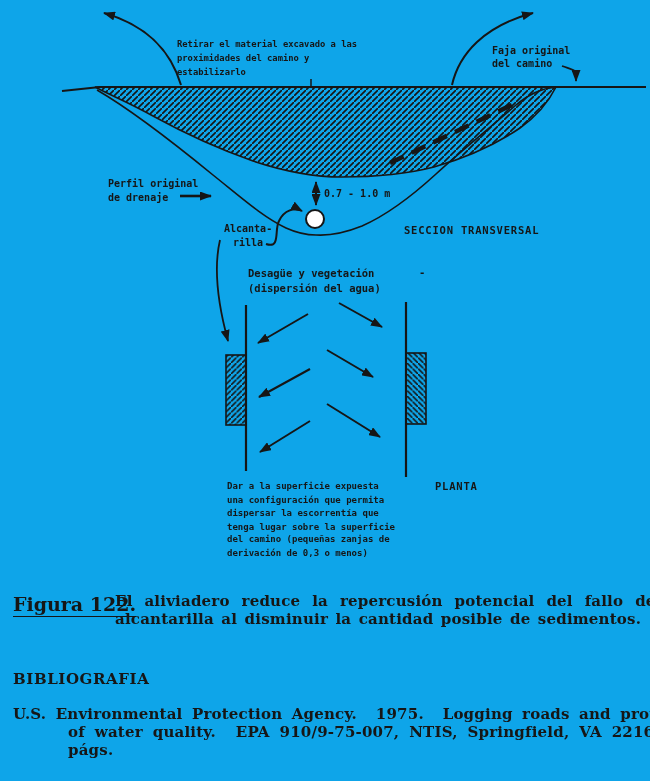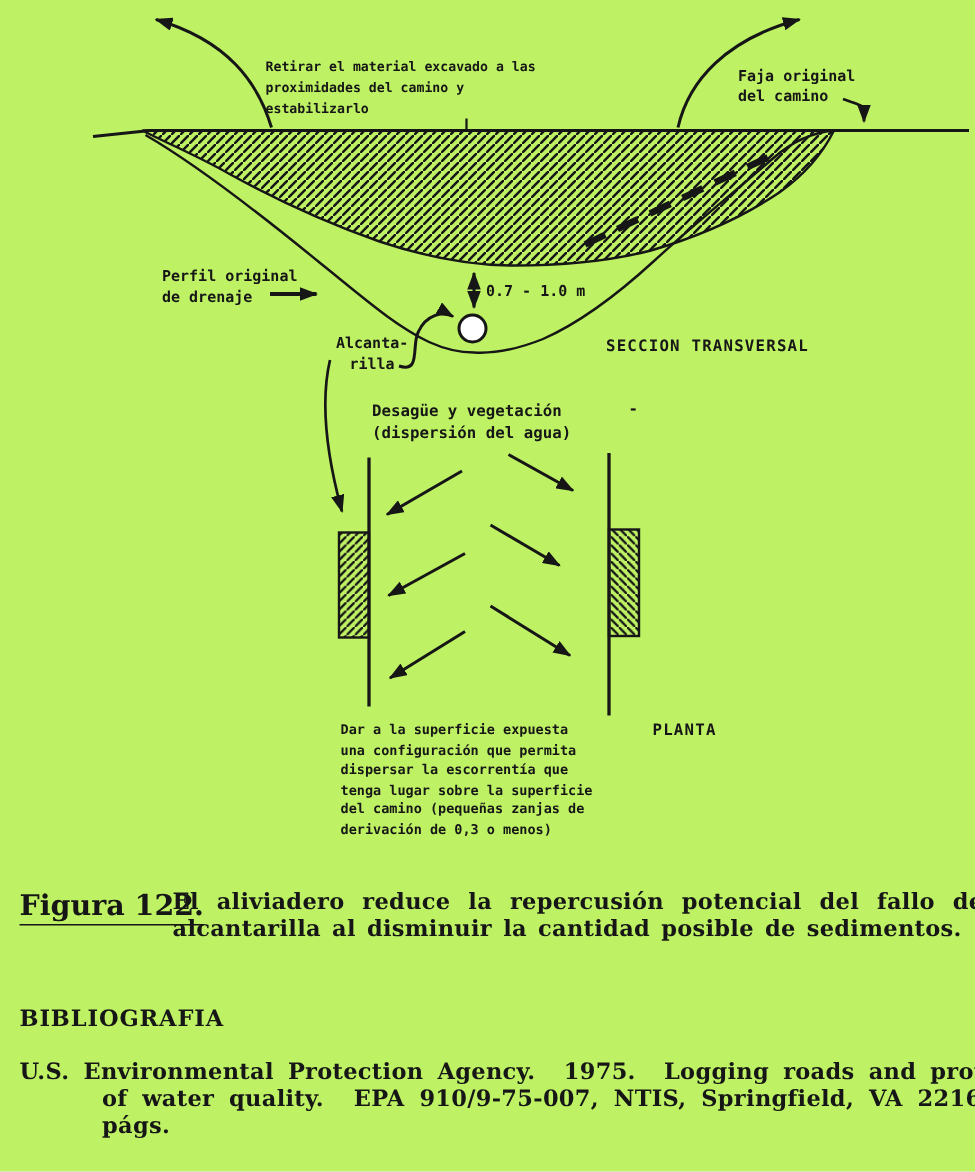--- a/index.html
+++ b/index.html
@@ -1,17 +1,17 @@
 <!DOCTYPE html>
 <html><head>
 <meta charset="utf-8">
 <style>
   html,body{margin:0;padding:0;background:#e8e8e8;}
   .page{
-    position:relative;width:650px;height:781px;background:#bef264;
+    position:relative;width:650px;height:781px;background:#0ea5e9;
     overflow:hidden;font-family:"DejaVu Serif", serif;color:#161616;
     margin:0 auto;
     text-align:center;
   }
   svg{position:absolute;left:0;top:0;}
   svg text{
     font-family:"DejaVu Sans Mono", monospace;
     font-weight:700;
     fill:#161616;
   }

